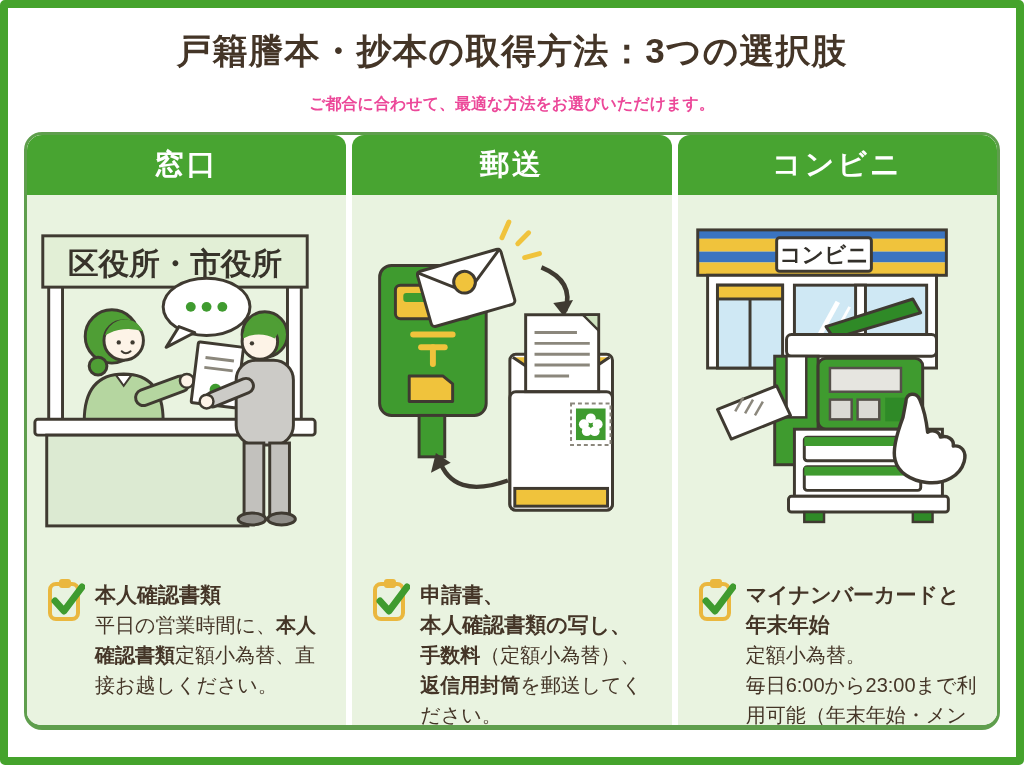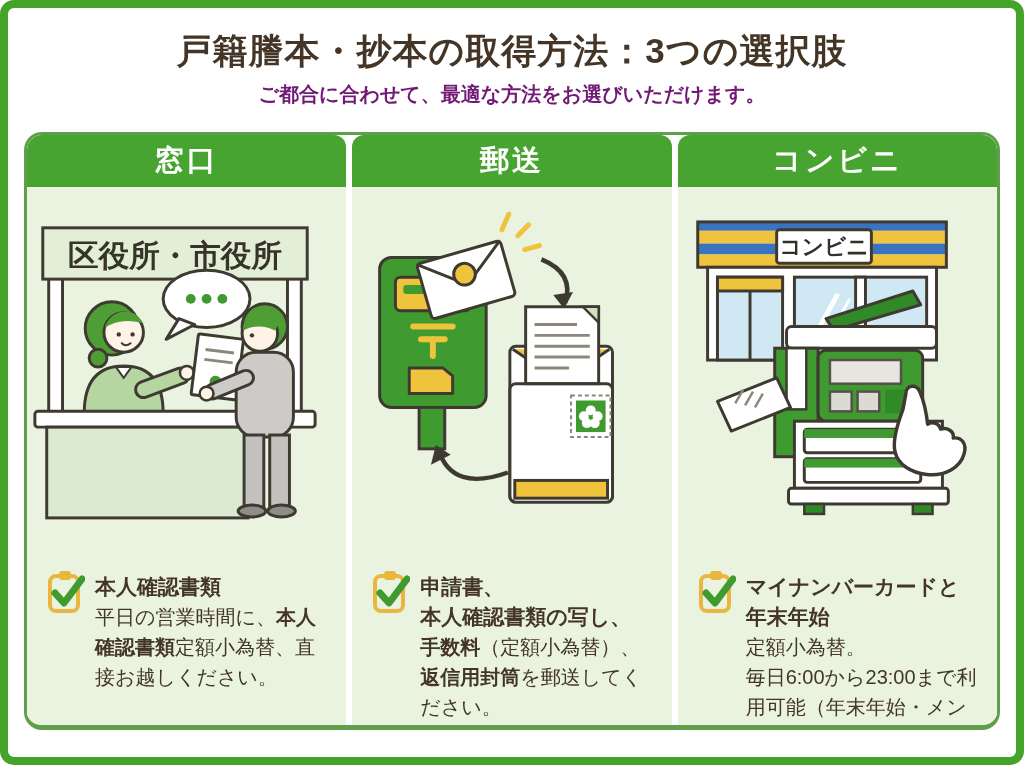--- a/index.html
+++ b/index.html
@@ -1,31 +1,31 @@
 <!DOCTYPE html>
 <html><head>
 <meta charset="utf-8">
 <style>
   html,body{margin:0;padding:0;background:#fff;}
   .page{
     position:relative;width:1024px;height:765px;box-sizing:border-box;
-    background:#ffffff;border:8px solid #45a32c;border-radius:14px;
+    background:#ffffff;border:8px solid #45a32c;border-radius:5px;
     font-family:"Liberation Sans","DejaVu Sans",sans-serif;overflow:hidden;
   }
   .header{text-align:center;padding-top:20px;}
   .title{font-size:35px;font-weight:bold;color:#443527;line-height:46px;letter-spacing:1px;}
-  .subtitle{font-size:20px;color:#701a75;margin-top:7px;font-weight:bold;}
+  .subtitle{font-size:16px;color:#ec4899;margin-top:20px;font-weight:bold;}
   .board{
     position:absolute;left:16px;top:124px;width:976px;height:598px;box-sizing:border-box;
     border:3px solid #5f9e4d;border-bottom-width:5px;border-radius:18px;background:#fff;
     display:grid;grid-template-columns:1fr 1fr 1fr;gap:6px;overflow:hidden;
   }
   .col{background:#e9f3e0;display:flex;flex-direction:column;border-radius:12px 12px 0 0;overflow:hidden;}
   .col-header{
-    flex:none;height:52px;background:#48a431;color:#ffffff;
+    flex:none;height:60px;background:#48a431;color:#ffffff;
     font-size:29px;font-weight:bold;letter-spacing:3px;
     display:flex;align-items:center;justify-content:center;
   }
   .illus{flex:none;height:352px;display:flex;align-items:center;justify-content:flex-start;}
   .info{padding:0 14px 0 20px;color:#443527;margin-top:28px;}
   .info-row{display:flex;gap:10px;align-items:flex-start;}
   .clip-icon{flex:none;width:38px;height:44px;margin-top:3px;}
   .txt{font-size:20px;line-height:30px;padding-top:5px;}
   .txt .bold{font-weight:bold;font-size:21px;}
   .txt b{font-weight:bold;}

